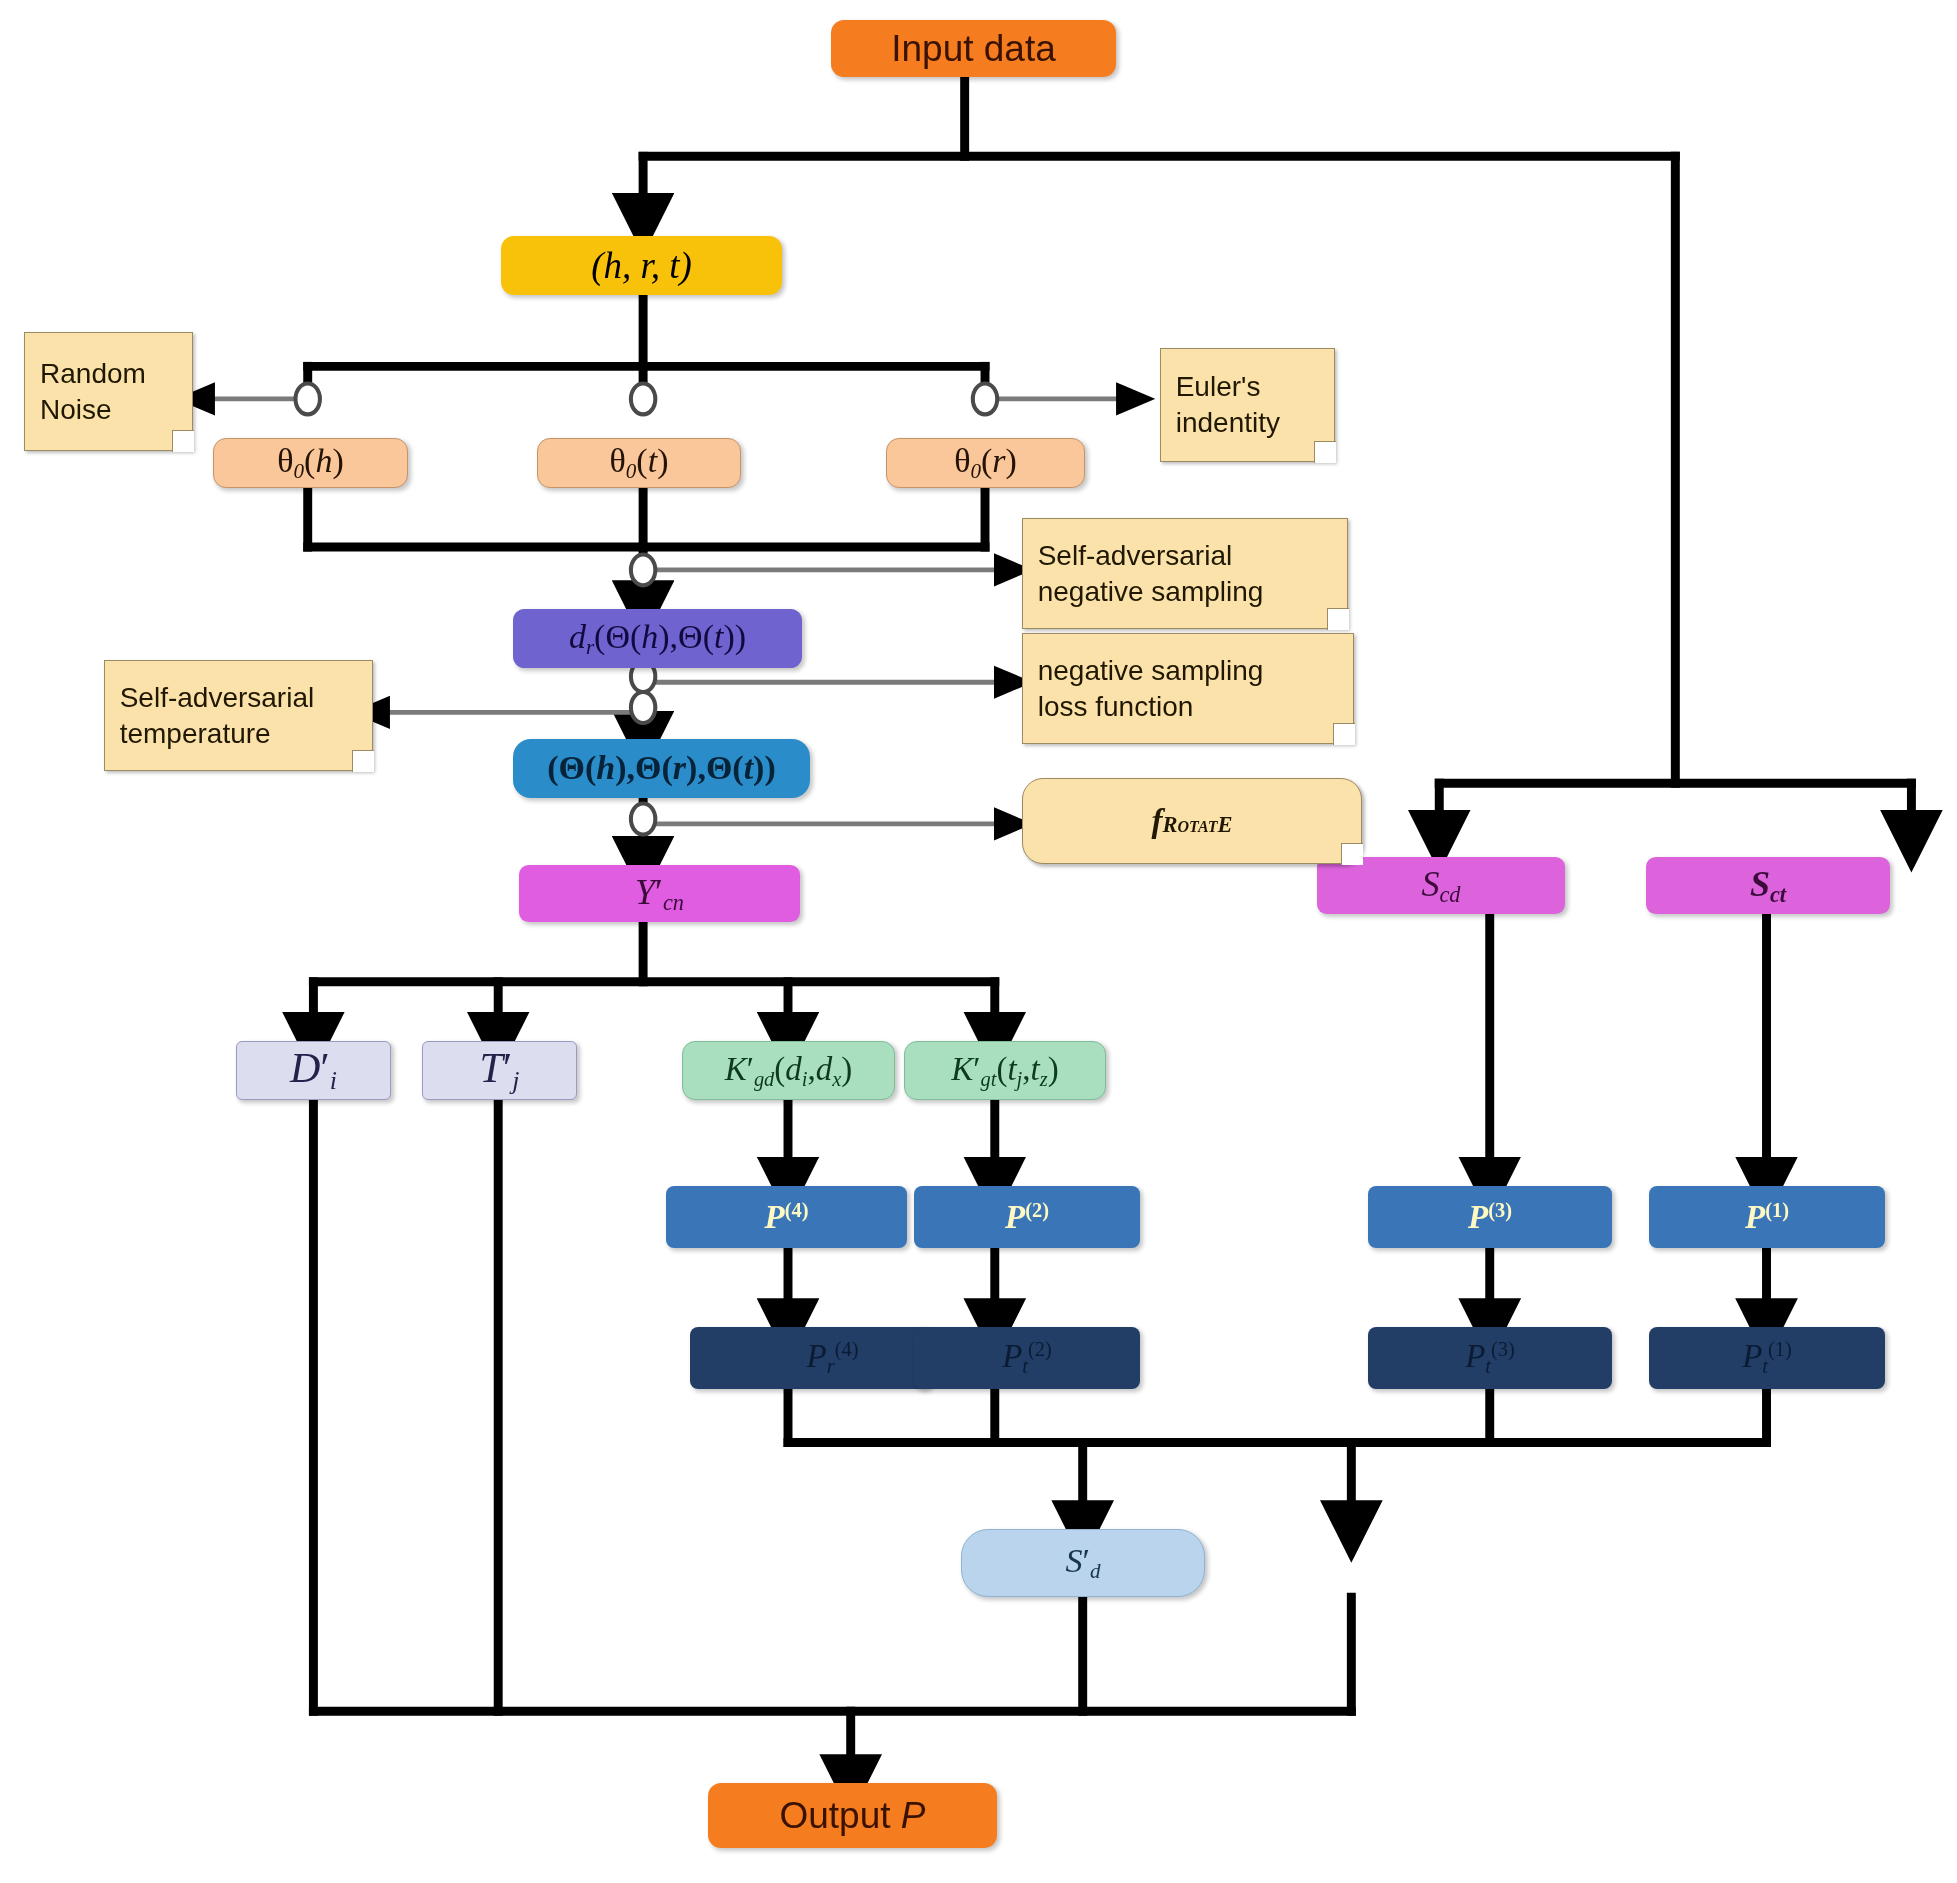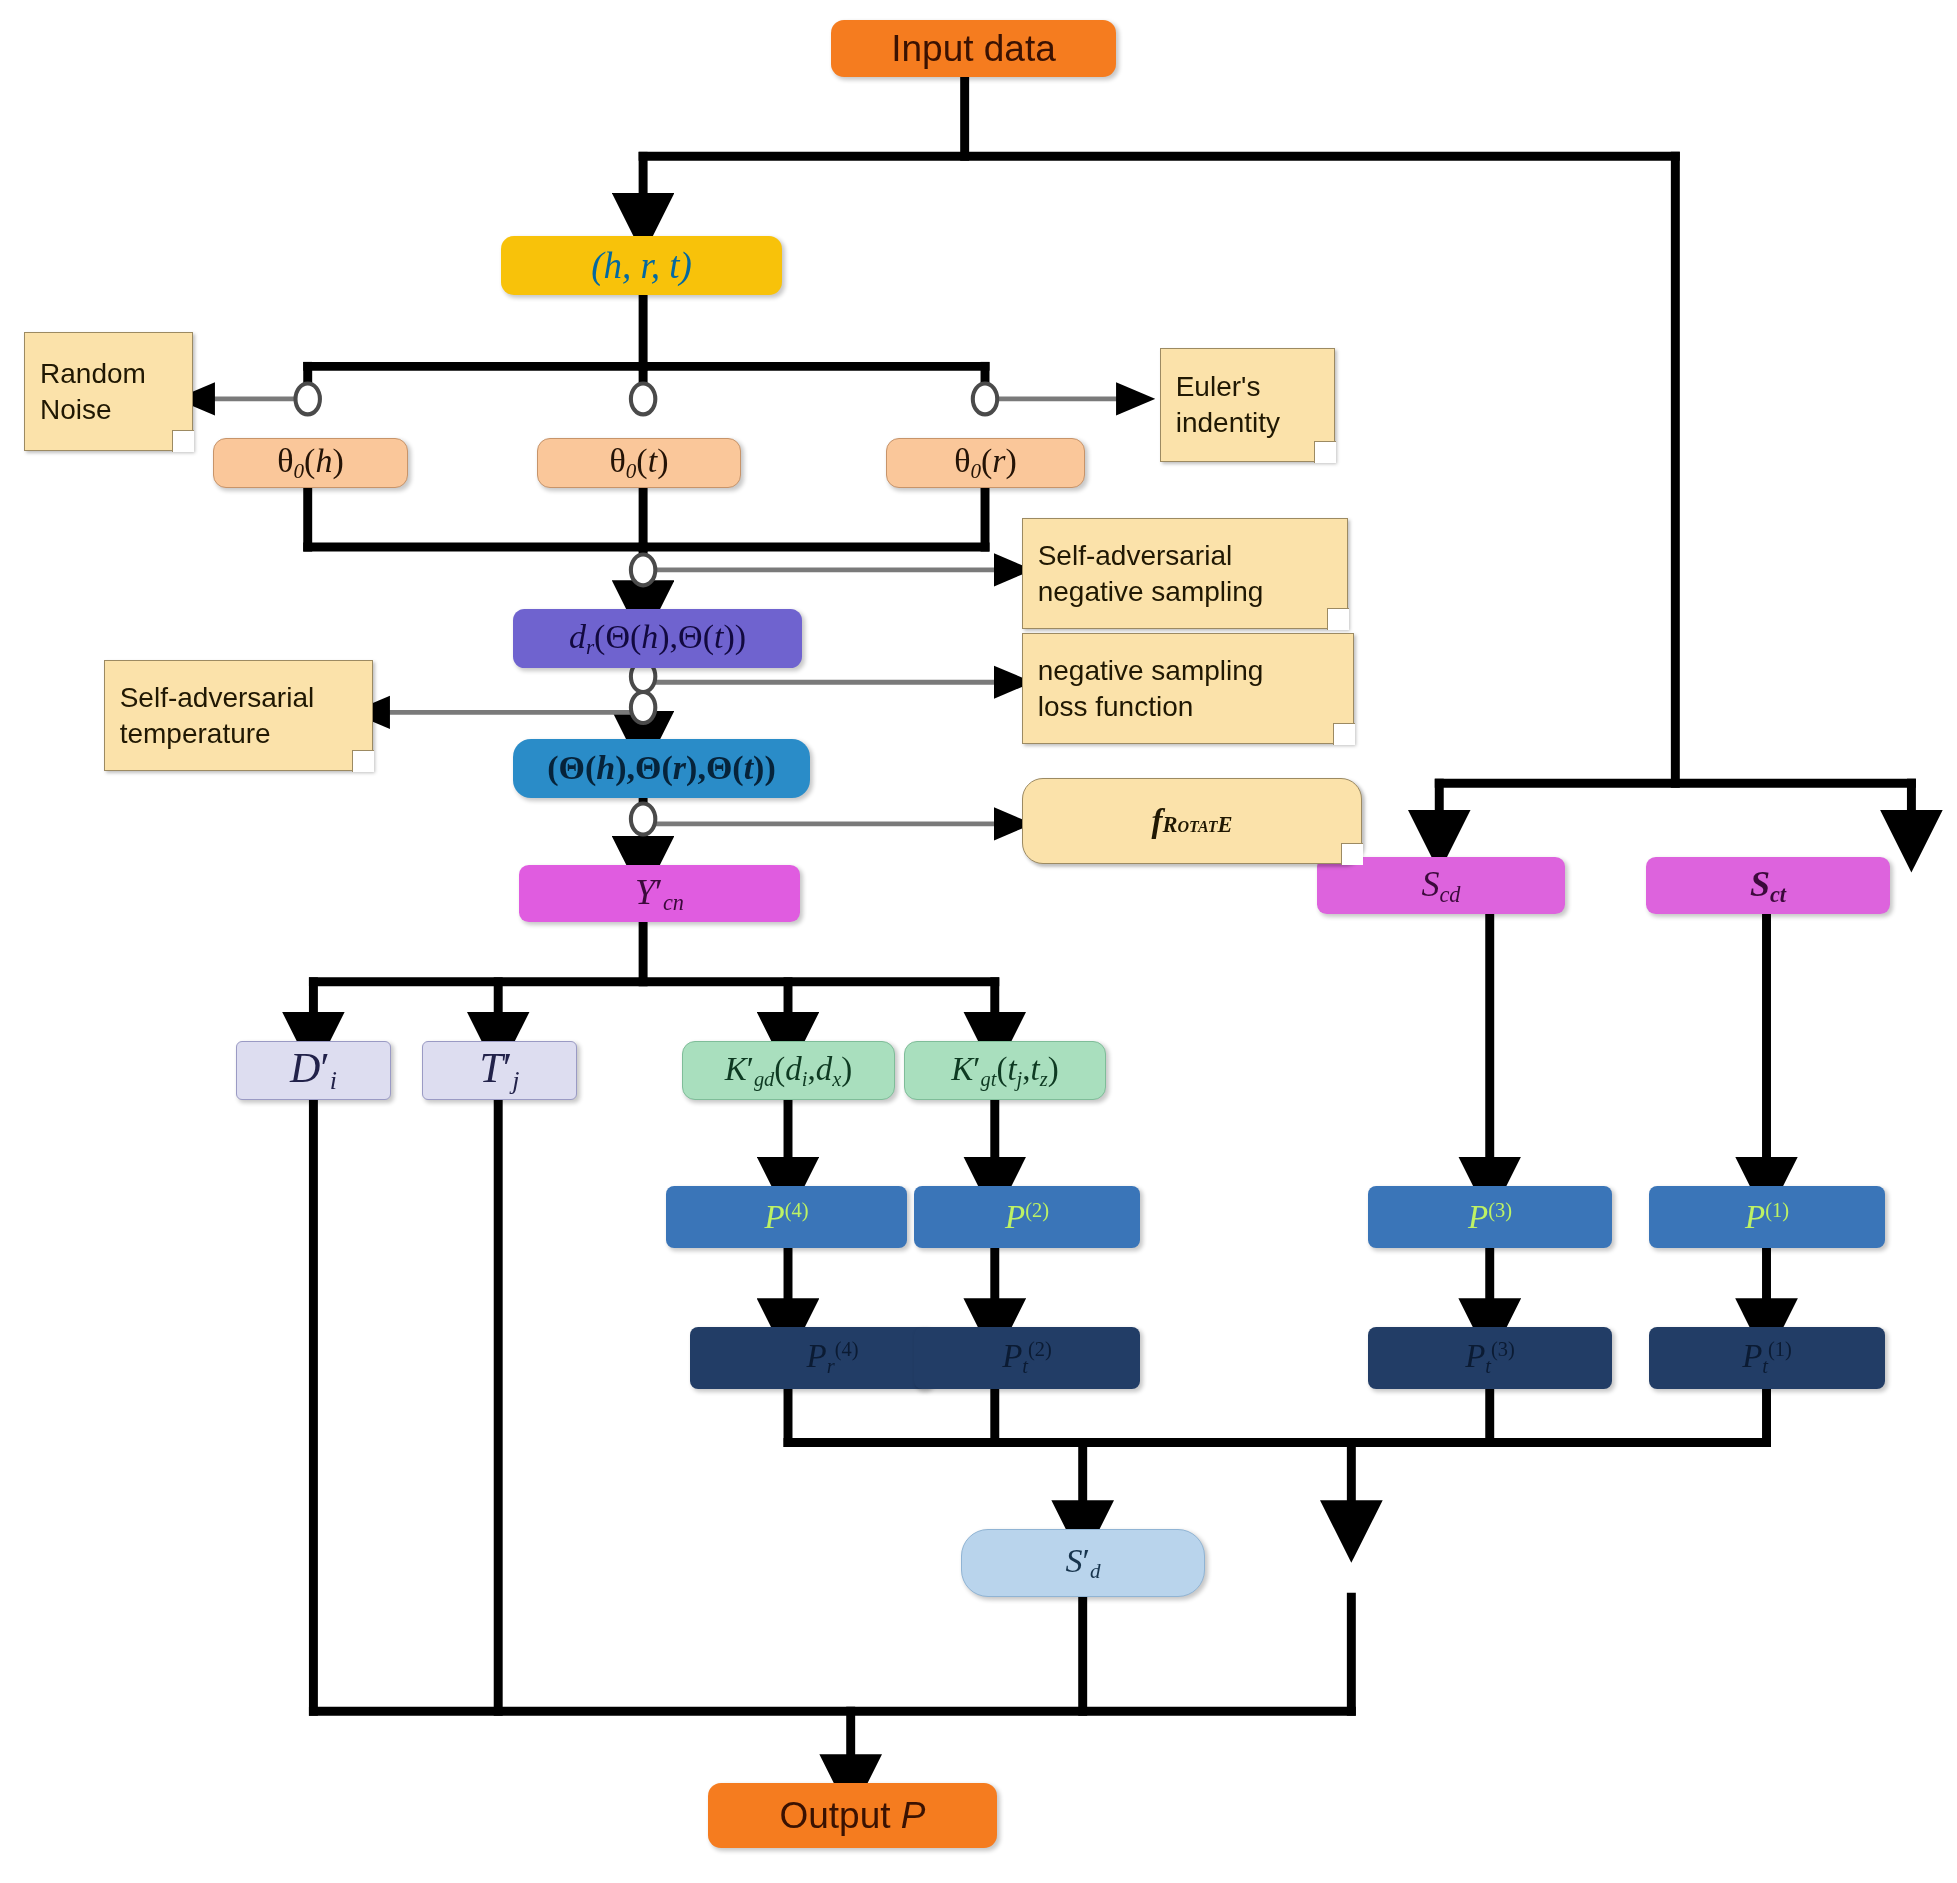--- a/index.html
+++ b/index.html
@@ -3,29 +3,29 @@
 <meta charset="utf-8">
 <style>
   html,body{margin:0;padding:0;background:#ffffff;}
   body{width:1957px;height:1883px;font-family:"Liberation Serif",serif;overflow:hidden;}
   #stage{position:relative;width:1957px;height:1883px;background:#fff;}
   svg{position:absolute;left:0;top:0;width:1957px;height:1883px;}
   .nodebox{position:absolute;box-sizing:border-box;display:flex;align-items:center;justify-content:center;
            text-align:center;line-height:1.12;}
   .shadowed{box-shadow:2.4px 2.4px 4.1px rgba(0,0,0,0.22);}
   .term{background:#F57C1F;color:#3a1202;font-family:"Liberation Sans",sans-serif;font-size:37px;border-radius:13px;}
-  .trip{background:#F8C20A;color:#0369a1;font-style:italic;font-size:37px;border-radius:13px;}
+  .trip{background:#F8C20A;color:#000000;font-style:italic;font-size:37px;border-radius:13px;}
   .theta{background:#FAC79A;color:#241306;font-size:34px;border-radius:13px;border:0.8px solid #c7946a;}
   .dist{background:#6F63CF;color:#12093f;font-size:34px;border-radius:11.4px;}
   .tuple{background:#2A8CC8;color:#06233a;font-size:34px;border-radius:18px;font-weight:bold;}
   .ycn{background:#E05CE0;color:#3b0a3b;font-size:36px;border-radius:9.8px;}
   .sc{background:#DD63DD;color:#3b0a3b;font-size:36px;border-radius:9.8px;}
   .lav{background:#DDDDF0;color:#22224a;font-size:42px;border-radius:6px;border:0.8px solid #9a9ac4;}
   .grn{background:#A9DFBE;color:#0e3a22;font-size:33px;border-radius:13px;border:0.8px solid #7fbd99;}
-  .pmid{background:#3A75B8;color:#bef264;font-size:33px;border-radius:8.1px;}
+  .pmid{background:#3A75B8;color:#fef9c3;font-size:33px;border-radius:8.1px;font-weight:bold;}
   .pdark{background:#223D66;color:#0b1b33;font-size:33px;border-radius:8.1px;}
   .slt{background:#B9D4EC;color:#17344d;font-size:34px;border-radius:27px;border:0.8px solid #90b4d4;}
   .note{position:absolute;box-sizing:border-box;background:#FBE2AA;border:1.6px solid #9c8a62;
         color:#201803;font-family:"Liberation Sans",sans-serif;font-size:28px;line-height:1.28;
         padding:13px 14.7px;display:flex;flex-direction:column;justify-content:center;
         box-shadow:2.4px 2.4px 3.3px rgba(0,0,0,0.25);}
   .note .fold{position:absolute;right:-1.6px;bottom:-1.6px;width:21px;height:21px;background:#fff;
         border-left:1.6px solid #9c8a62;border-top:1.6px solid #9c8a62;}
   .mono-note{font-family:"Liberation Serif",serif;font-style:italic;font-weight:bold;font-size:33px;
              text-align:center;align-items:center;}

